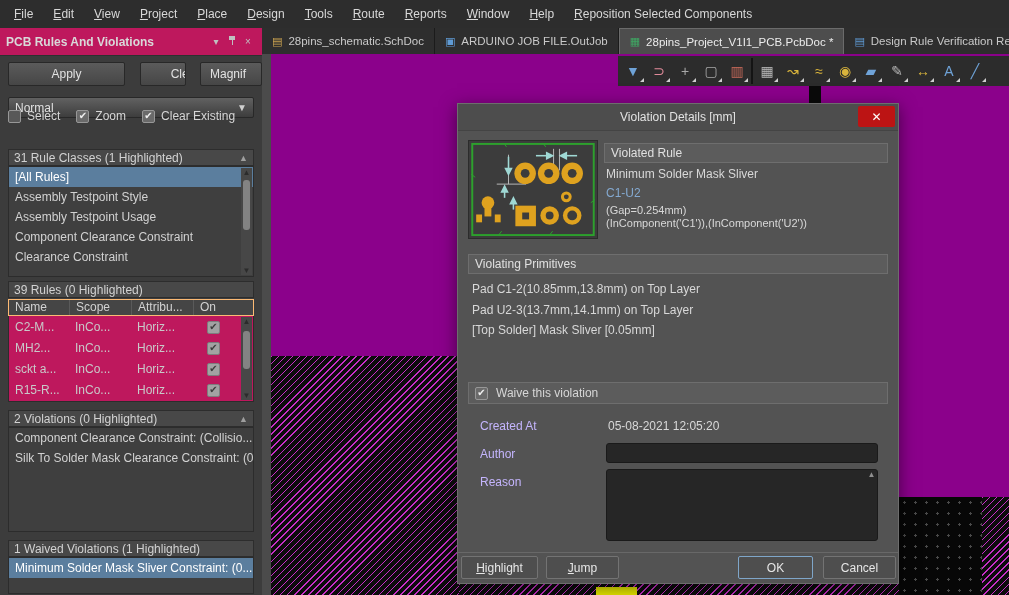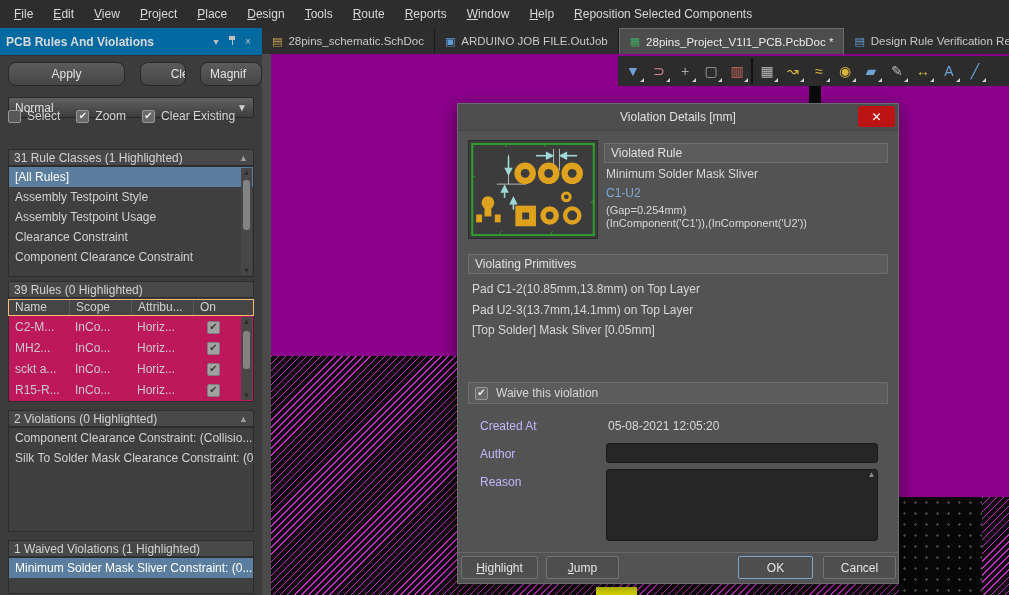--- a/index.html
+++ b/index.html
@@ -5,21 +5,21 @@
   html,body{margin:0;padding:0;background:#1e1e1e;}
   #app{position:relative;width:1009px;height:595px;overflow:hidden;
        font-family:"Liberation Sans","DejaVu Sans",sans-serif;font-size:12px;color:#d6d6d6;
        background:#2d2d2d;}
   
   .menu-bar{position:absolute;left:0;top:0;width:1009px;height:28px;background:#2d2d2d;
             display:flex;align-items:center;padding-left:4px;box-sizing:border-box;}
   .menu-item{padding:0 10px;line-height:28px;color:#d8d8d8;cursor:default;white-space:nowrap;}
   .menu-item::first-letter{text-decoration:underline;}
   
-  .panel-header{position:absolute;left:0;top:28px;width:262px;height:28px;background:#0369a1;
+  .panel-header{position:absolute;left:0;top:28px;width:262px;height:28px;background:#be185d;
                 display:flex;align-items:center;box-sizing:border-box;padding:0 6px;border-bottom:1px solid #303030;justify-content:center;}
   .panel-title{font-weight:bold;color:#d9d9d9;flex:1;}
   .ph-ico{width:16px;text-align:center;color:#c0c0c0;font-size:10px;cursor:default;}
   .pin-icon{position:relative;width:10px;height:12px;}
   .pin-icon::before{content:'';position:absolute;left:2px;top:1px;width:6px;height:4px;background:#c0c0c0;}
   .pin-icon::after{content:'';position:absolute;left:4.5px;top:5px;width:1.5px;height:5px;background:#c0c0c0;}
   .tab-strip{position:absolute;left:262px;top:28px;width:747px;height:26px;background:#222;
              display:flex;align-items:stretch;}
   .doc-tab{display:flex;align-items:center;gap:6px;padding:0 10px;background:#2e2e2e;color:#c9c9c9;
            border-right:1px solid #1b1b1b;white-space:nowrap;font-size:11.5px;cursor:default;}
@@ -39,21 +39,21 @@
   
   .editor-toolbar{position:absolute;left:356px;top:2px;width:391px;height:30px;background:#2c2c2c;
                   display:flex;align-items:center;padding:0 2px;box-sizing:border-box;}
   .tb-btn{position:relative;width:26px;height:26px;display:flex;align-items:center;justify-content:center;
           font-size:14px;cursor:default;}
   .tb-btn::after{content:'';position:absolute;right:2px;bottom:2px;border-left:4px solid transparent;
                  border-bottom:4px solid #cfcfcf;}
   .tb-sep{width:2px;height:26px;background:#141414;margin:0 1px;}
   
   .left-panel{position:absolute;left:0;top:56px;width:262px;height:539px;background:#3c3c3c;box-sizing:border-box;}
-  .btn{background:linear-gradient(#5b5b5b,#464646);border:1px solid #282828;border-radius:8px;
+  .btn{background:linear-gradient(#5b5b5b,#464646);border:1px solid #282828;border-radius:2px;
        color:#e2e2e2;font-size:12px;display:flex;align-items:center;justify-content:center;
        box-sizing:border-box;cursor:default;overflow:hidden;white-space:nowrap;}
   .p-apply{position:absolute;left:8px;top:6px;width:117px;height:24px;}
   .p-clear{position:absolute;left:140px;top:6px;width:25px;height:24px;padding-left:44px;}
   .p-magnify{position:absolute;left:200px;top:6px;width:62px;height:24px;justify-content:flex-start;padding-left:9px;}
   .p-dropdown{position:absolute;left:8px;top:41px;width:246px;height:21px;background:linear-gradient(#616161,#3d3d3d);
               border:1px solid #282828;border-radius:2px;display:flex;align-items:center;box-sizing:border-box;
               padding:0 6px;cursor:default;}
   .p-dropdown .dd-val{flex:1;color:#e0e0e0;}
   .dd-arrow{color:#cfcfcf;font-size:10px;}
@@ -244,22 +244,22 @@
 
     <div class="sec-header" style="top:93px">
       <span>31 Rule Classes (1 Highlighted)</span>
       <span class="collapse">▲</span>
     </div>
     <div class="list-box" style="top:110px;height:111px">
       <div id="rule-class-items">
           <div class="list-item selected">[All Rules]</div>
           <div class="list-item">Assembly Testpoint Style</div>
           <div class="list-item">Assembly Testpoint Usage</div>
+          <div class="list-item">Component Clearance Constraint</div>
           <div class="list-item">Clearance Constraint</div>
-          <div class="list-item">Component Clearance Constraint</div>
         </div>
       <div class="sb">
         <span class="sb-up">▲</span>
         <span class="sb-dn">▼</span>
         <span class="sb-thumb" style="top:12px;height:50px"></span>
       </div>
     </div>
 
     <div class="sec-header" style="top:225px">
       <span>39 Rules (0 Highlighted)</span>

